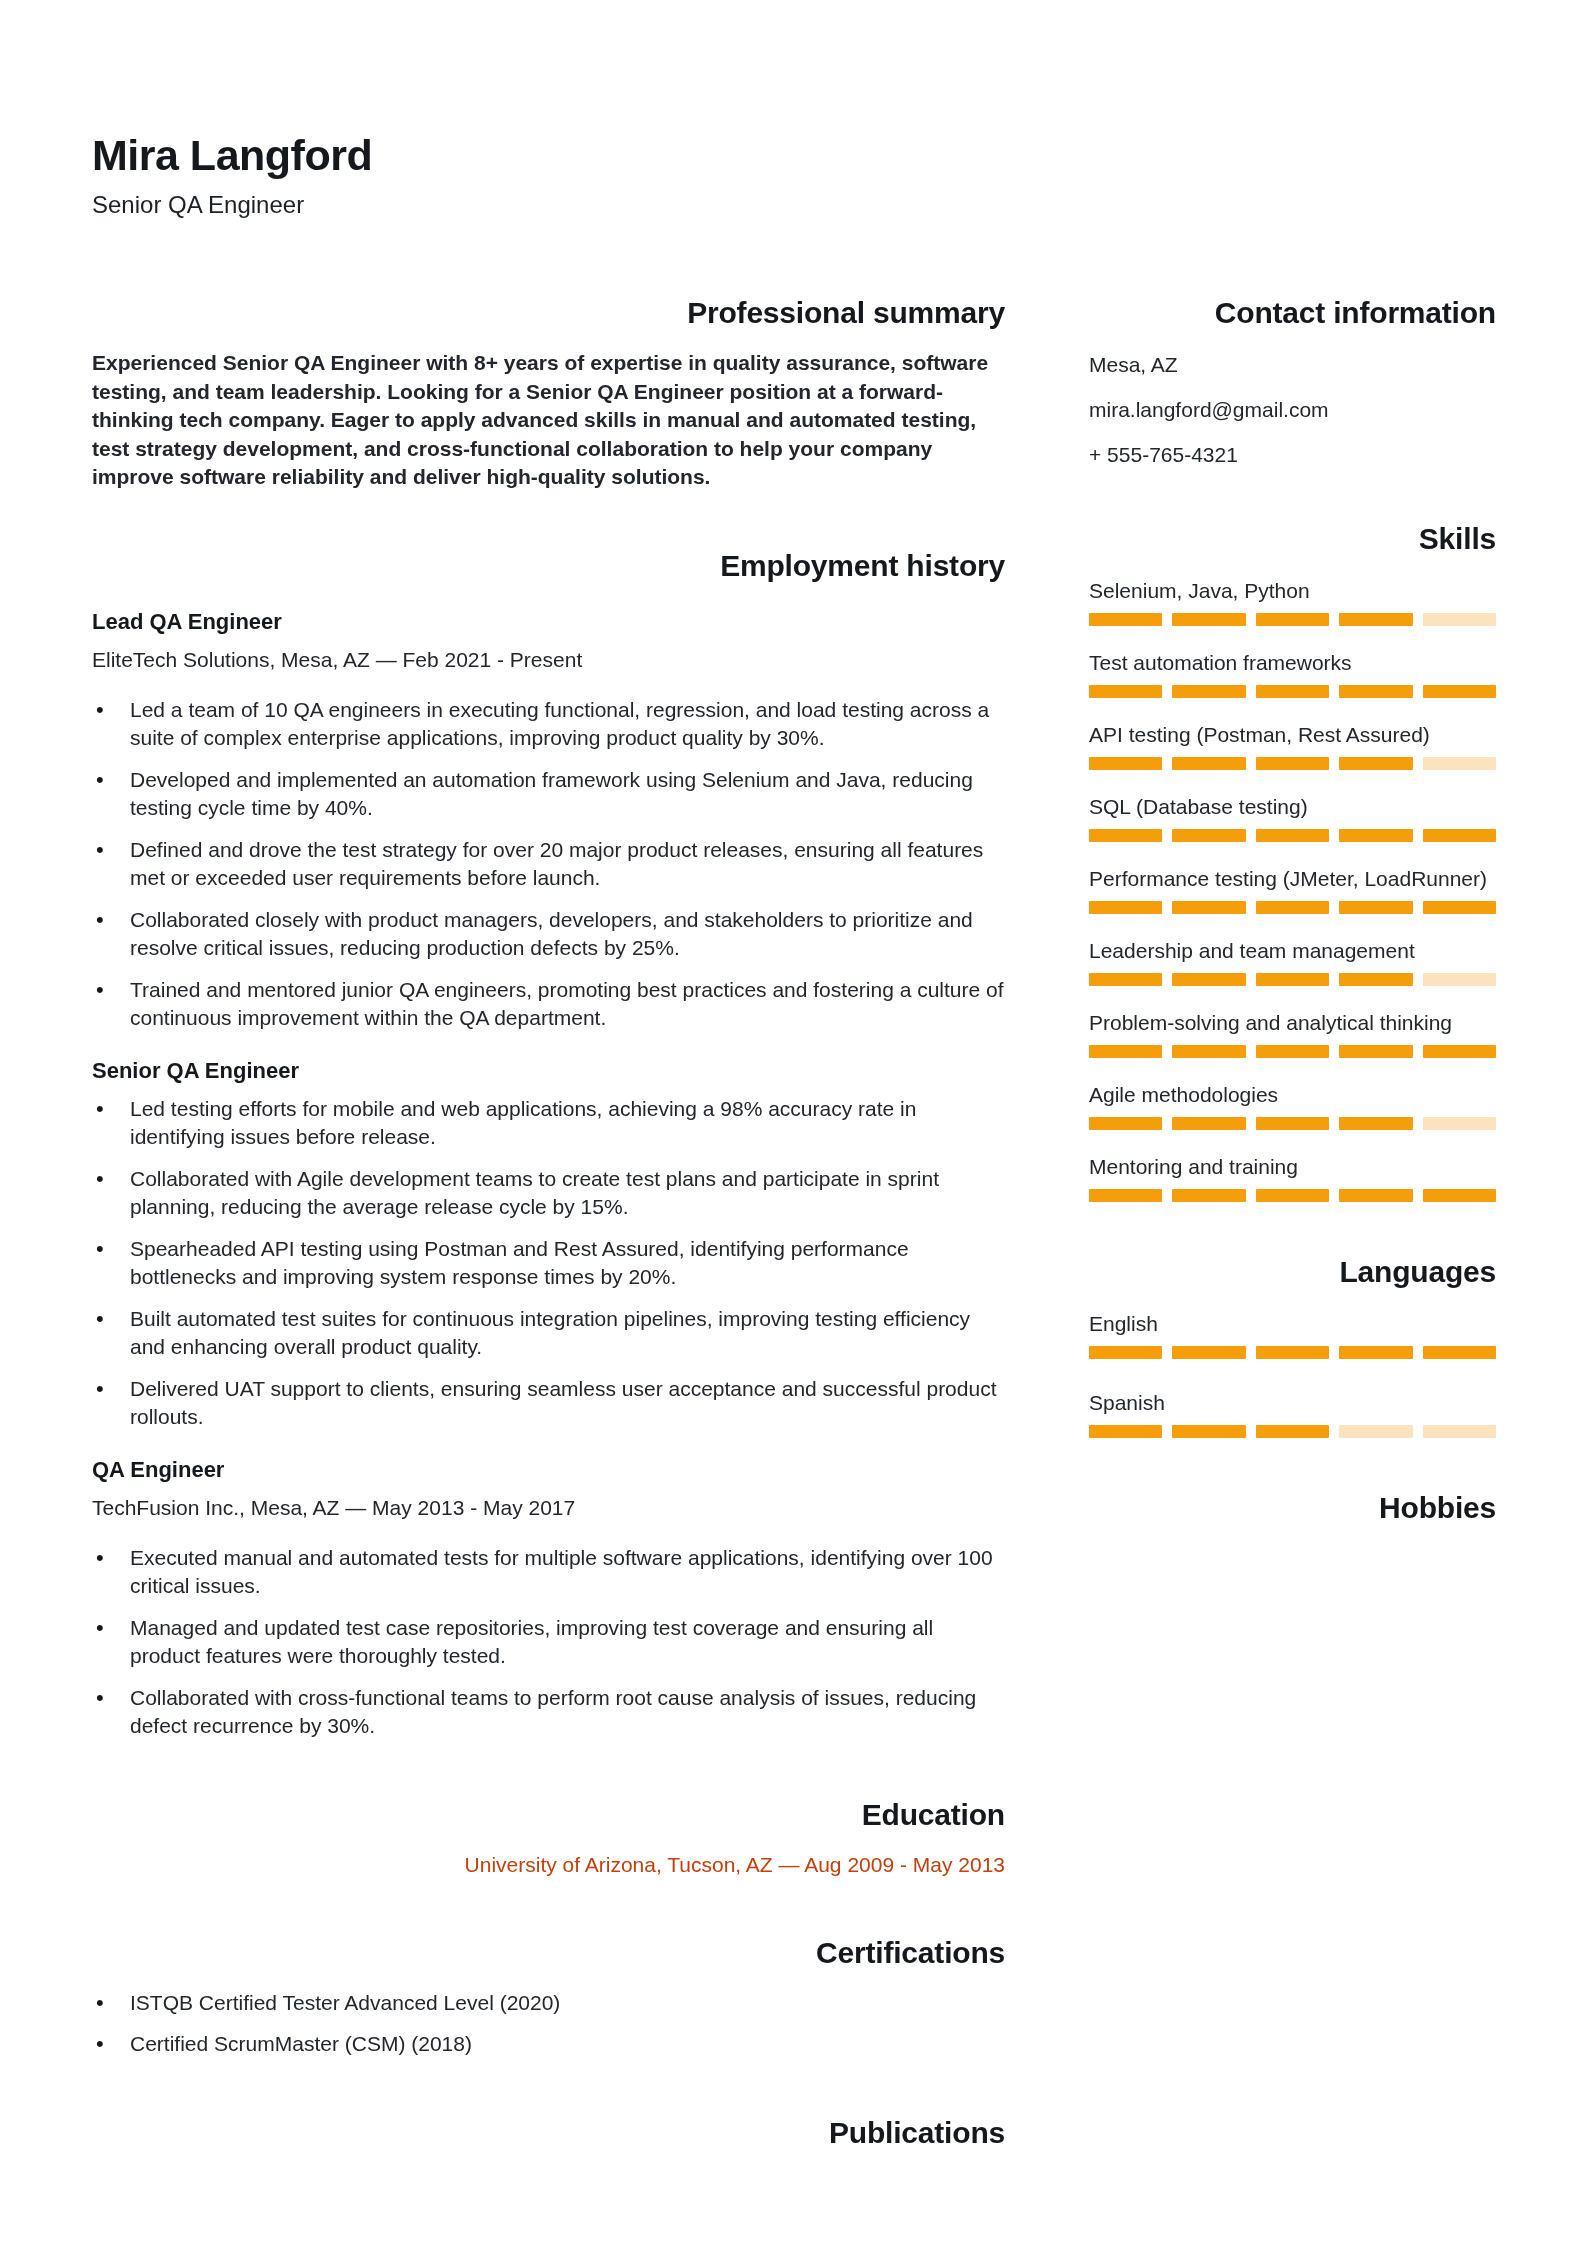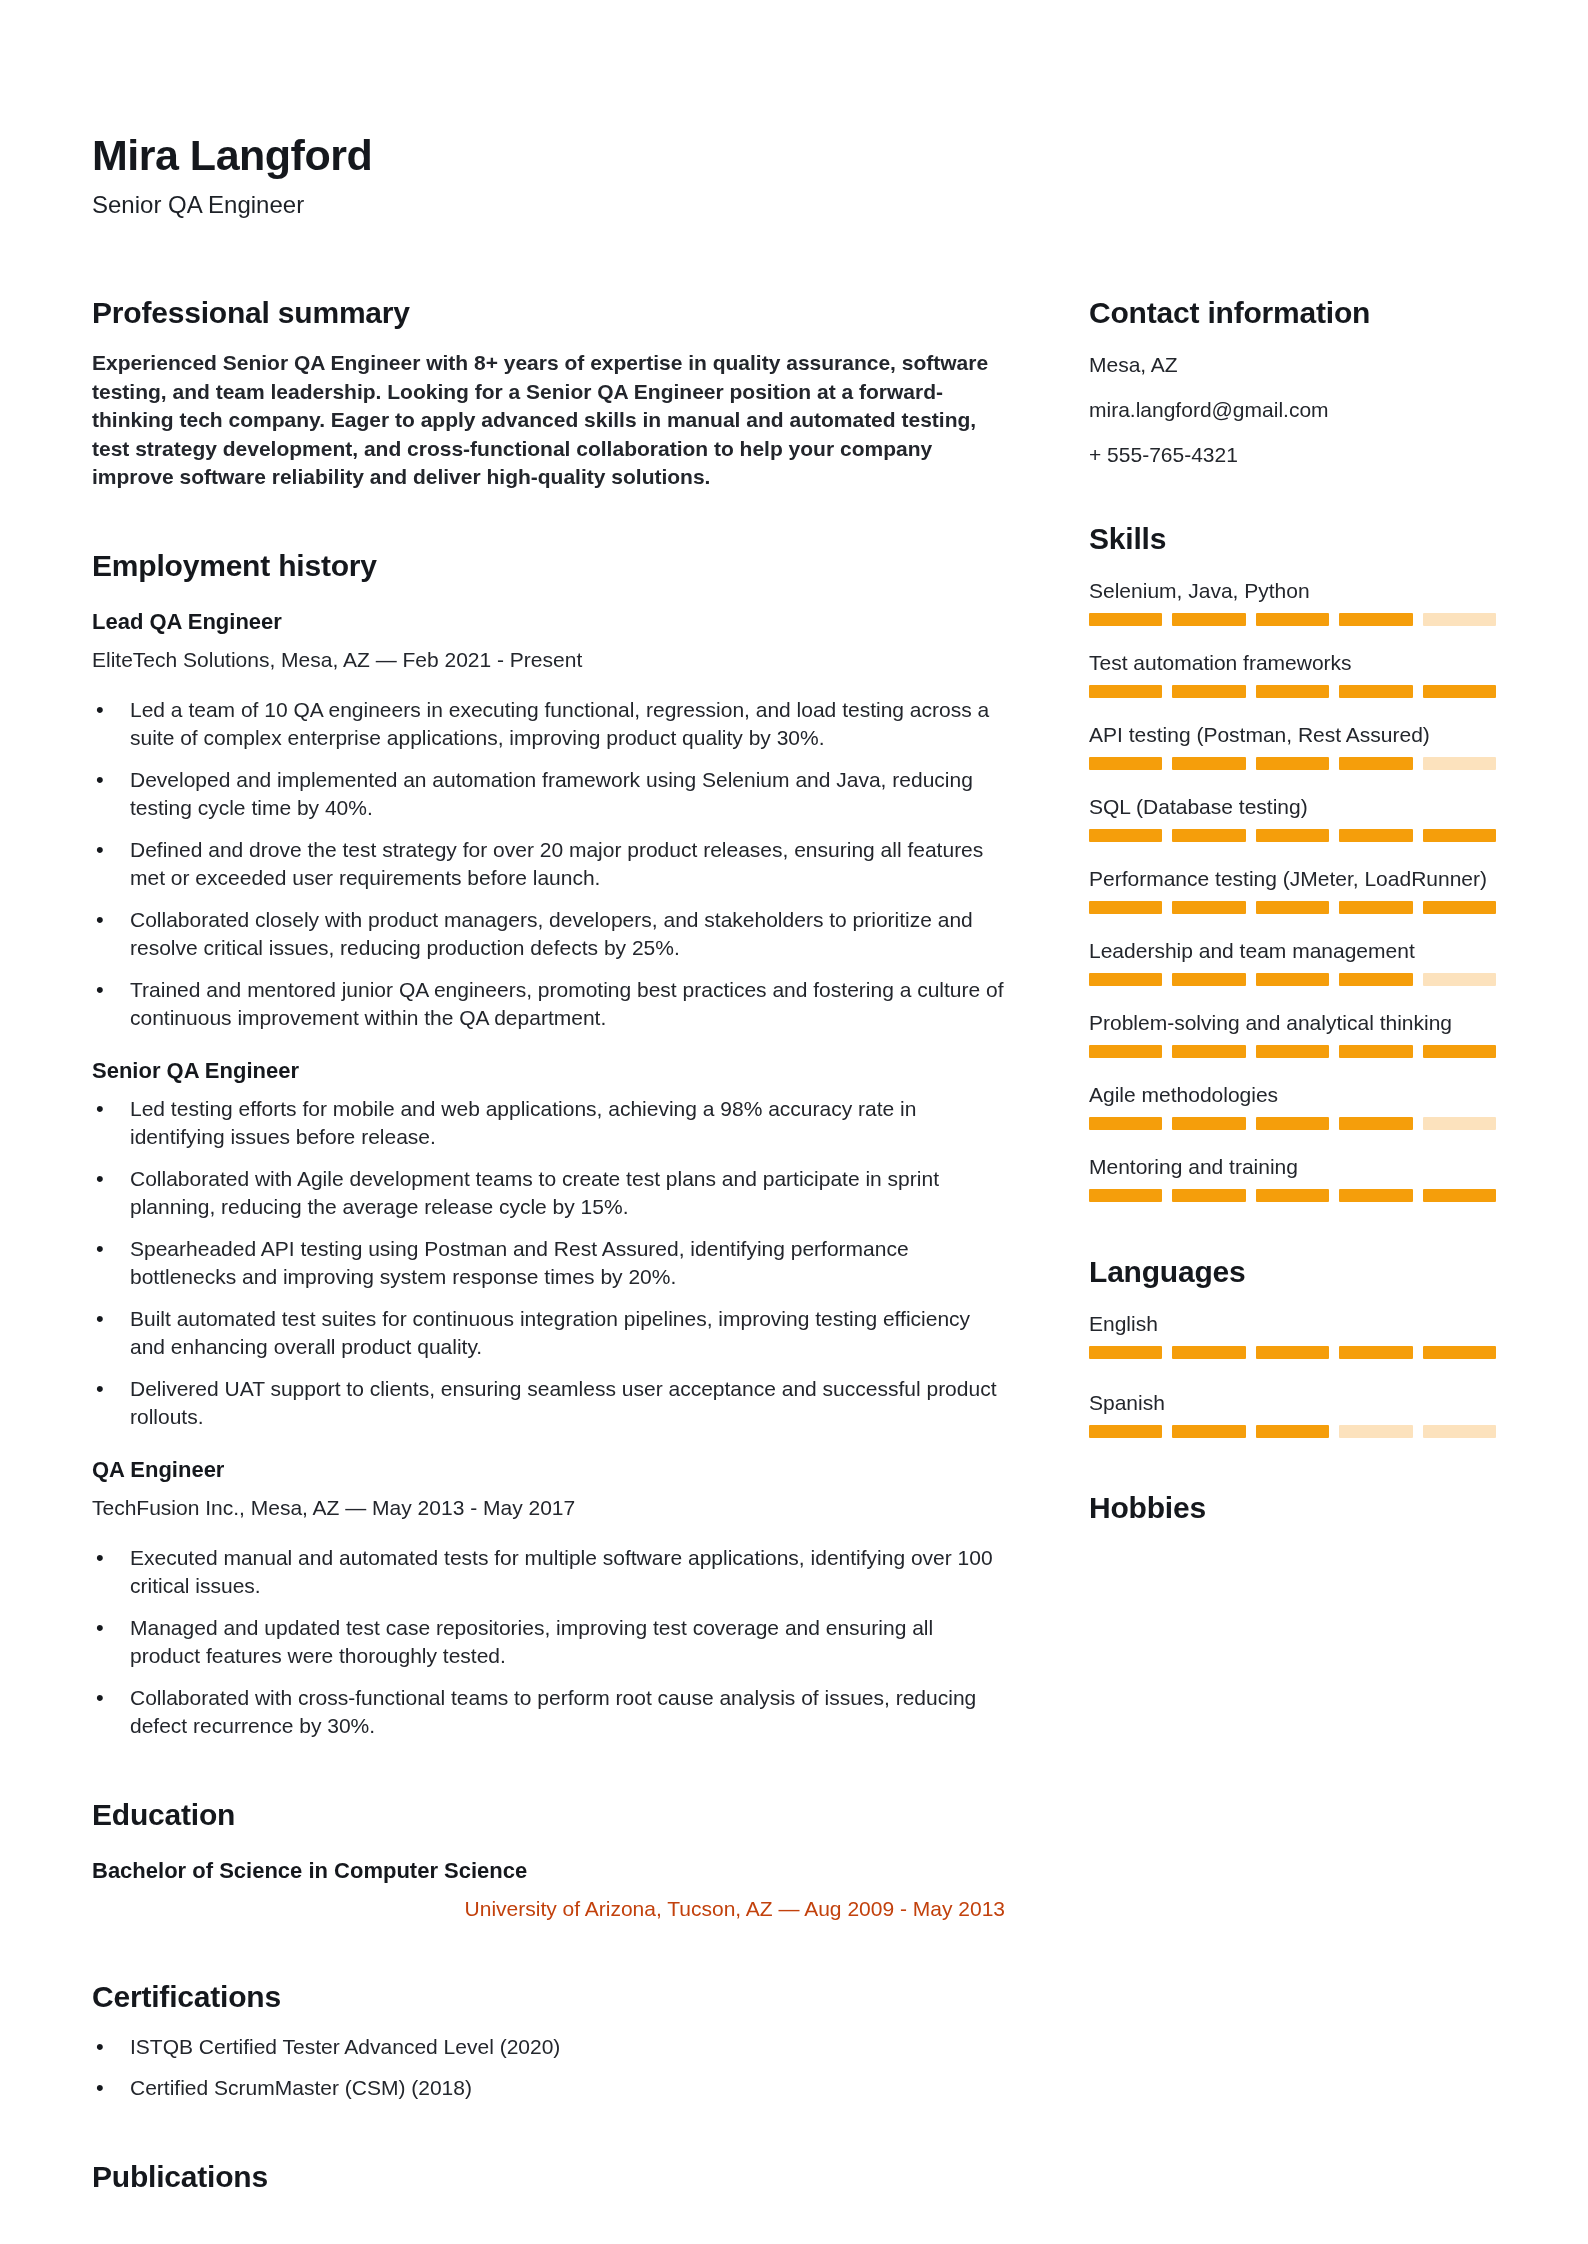--- a/index.html
+++ b/index.html
@@ -34,20 +34,21 @@
     line-height: 30px;
     color: #1d2127;
   }
   h2.section-heading {
     margin: 56px 0 18px 0;
     font-size: 30px;
     line-height: 36px;
     font-weight: 700;
     color: #15181d;
     letter-spacing: -0.2px;
+    text-align: right;
   }
   .main-col h2.first-heading { margin-top: 75px; }
   .side-col h2.section-heading { margin-top: 52px; margin-bottom: 20px; }
   .side-col h2.first-side-heading { margin-top: 0; }
 
   .body-text {
     font-size: 21px;
     line-height: 28.5px;
     color: #23262c;
     font-weight: bold;
@@ -175,21 +176,20 @@
           <div class="job-meta">TechFusion Inc., Mesa, AZ — May 2013 - May 2017</div>
           <ul class="bullets">
             <li>Executed manual and automated tests for multiple software applications, identifying over 100 critical issues.</li>
             <li>Managed and updated test case repositories, improving test coverage and ensuring all product features were thoroughly tested.</li>
             <li>Collaborated with cross-functional teams to perform root cause analysis of issues, reducing defect recurrence by 30%.</li>
           </ul>
         </div>
       </div>
 
     <h2 class="section-heading">Education</h2>
-    <div class="edu-degree">Bachelor of Science in Computer Science</div>
     <div class="edu-meta">University of Arizona, Tucson, AZ — Aug 2009 - May 2013</div>
 
     <h2 class="section-heading">Certifications</h2>
     <ul class="bullets" id="certs-list">
         <li>ISTQB Certified Tester Advanced Level (2020)</li>
         <li>Certified ScrumMaster (CSM) (2018)</li>
       </ul>
 
     <h2 class="section-heading">Publications</h2>
 

